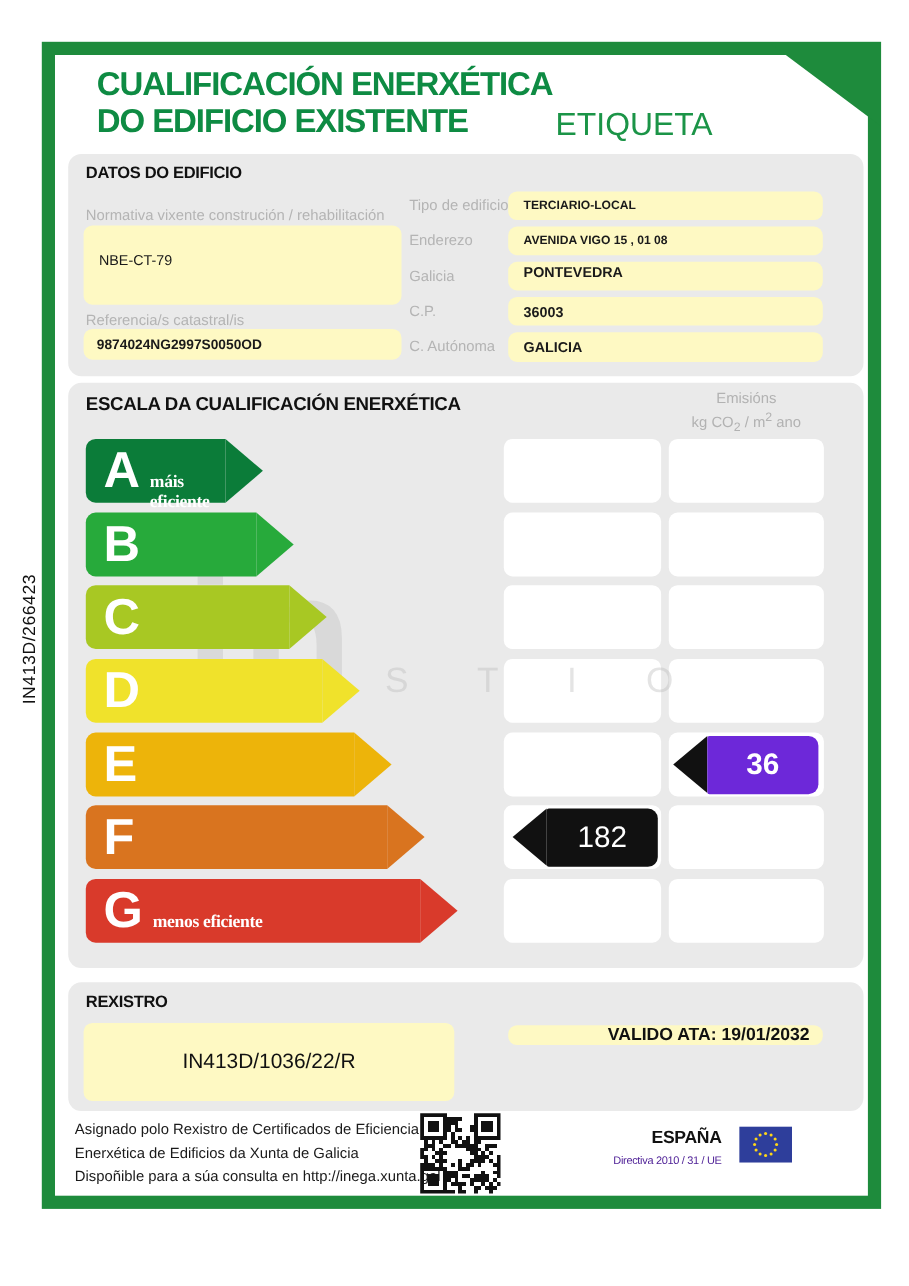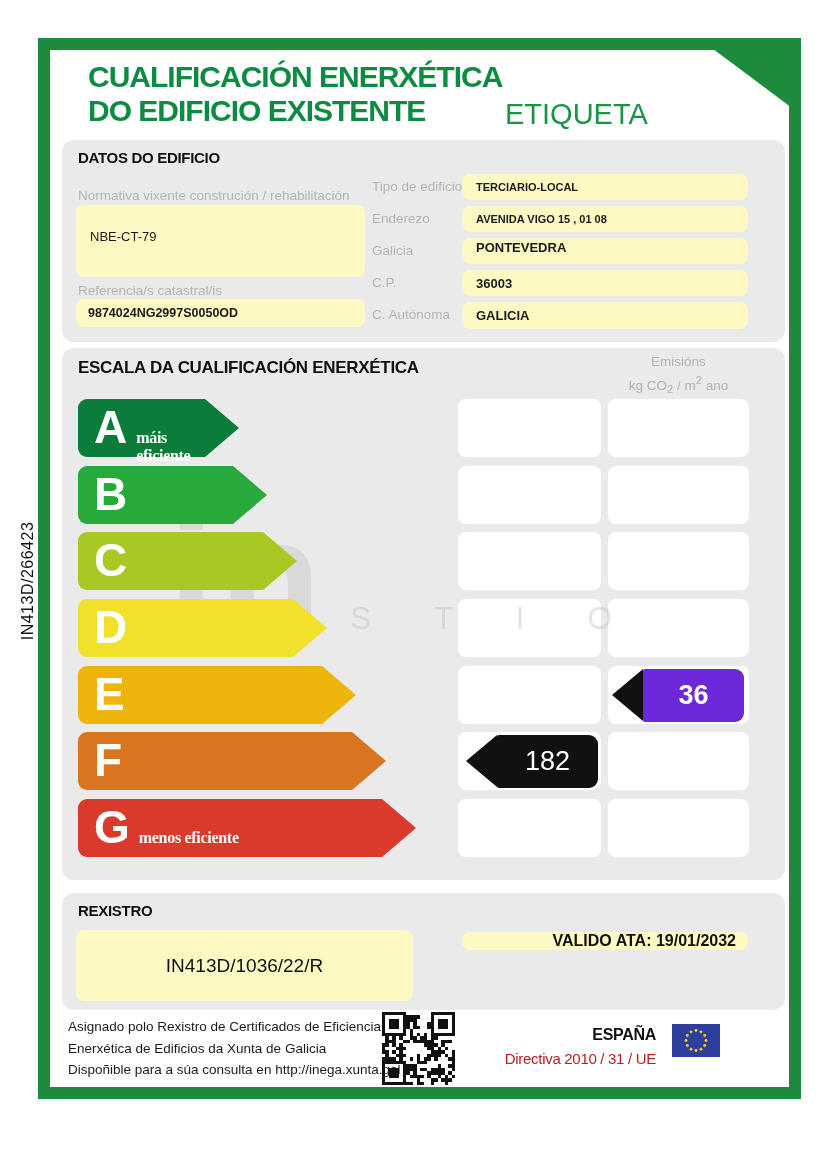--- a/index.html
+++ b/index.html
@@ -62,21 +62,21 @@
   
   .rex-code{display:flex;align-items:center;justify-content:center;font-size:19px;color:#111;}
   .rex-valid{display:flex;align-items:center;justify-content:flex-end;padding-right:12px;
              box-sizing:border-box;font-size:16px;font-weight:bold;color:#111;}
 
   
   .foot-text{position:absolute;left:68px;top:1016px;font-size:13.5px;line-height:21.5px;color:#1a1a1a;}
   .qr{position:absolute;left:382px;top:1012px;width:73px;height:73px;}
   .country-block{position:absolute;left:460px;width:196px;text-align:right;}
   .country{top:1026px;font-size:16px;font-weight:bold;letter-spacing:-.3px;color:#111;}
-  .directive{top:1050px;font-size:15px;color:#b91c1c;letter-spacing:-.3px;}
+  .directive{top:1050px;font-size:10px;color:#4c1d95;letter-spacing:-.3px;}
   .eu-flag{position:absolute;left:672px;top:1024px;width:48px;height:33px;}
 </style>
 </head>
 <body>
 
 <div class="page">
 
   <div class="side-code">IN413D/266423</div>
 
   <div class="frame"></div>

